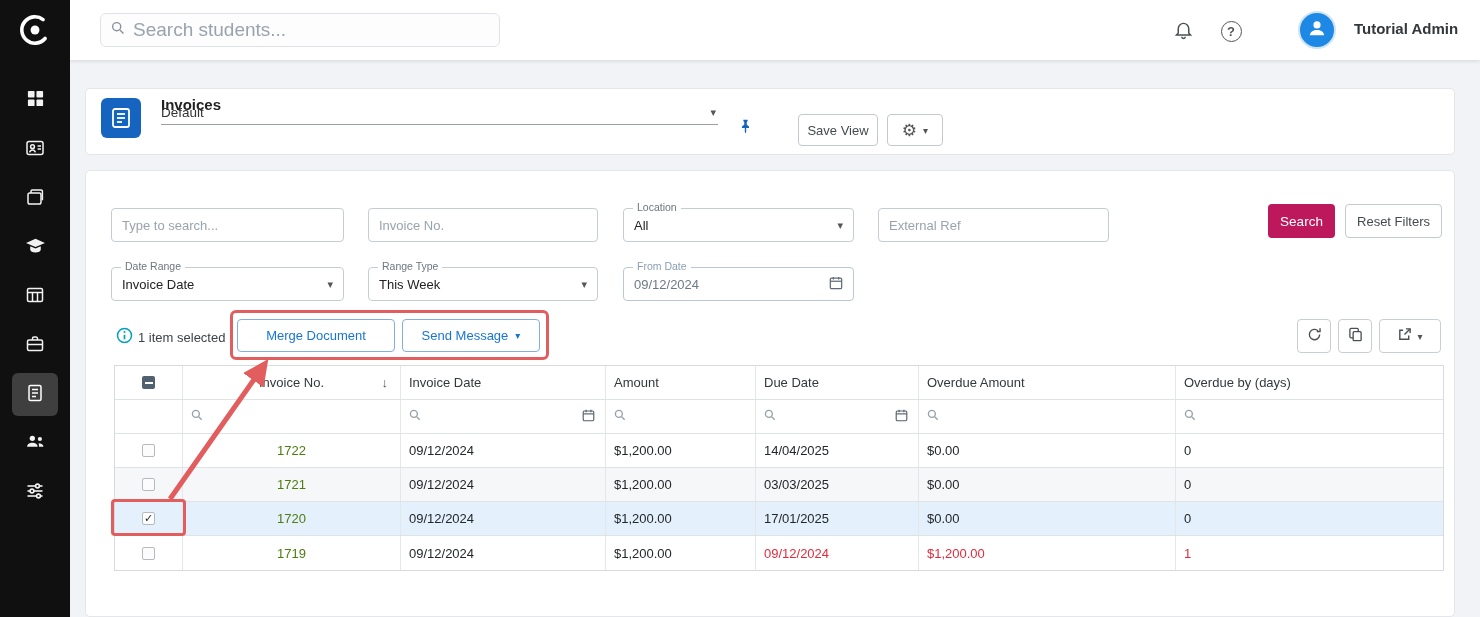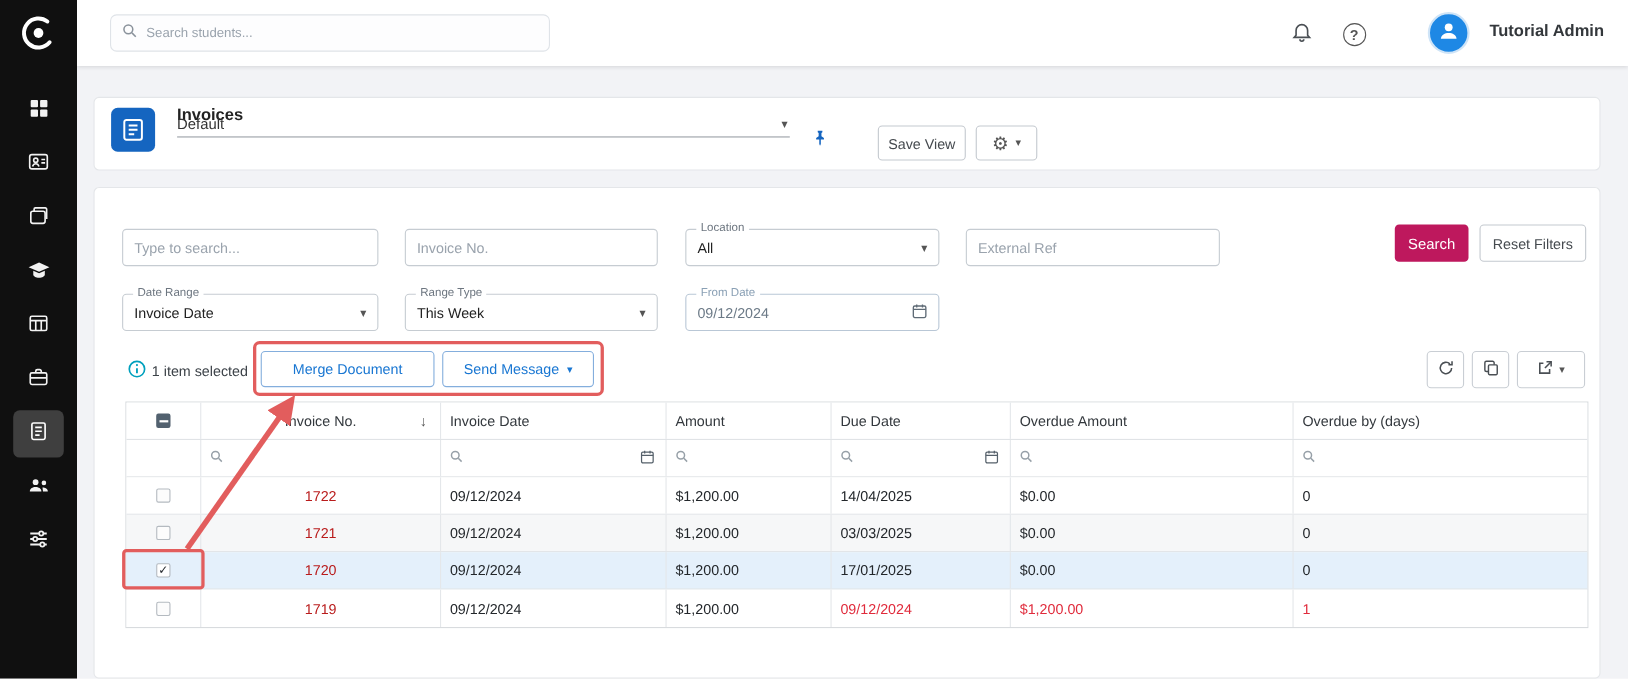--- a/index.html
+++ b/index.html
@@ -10,21 +10,21 @@
   .sidebar { position:absolute; left:0; top:0; width:70px; height:617px; background:#101010; z-index:5; }
   .logo { position:absolute; left:0; top:6px; width:70px; height:52px; display:flex; align-items:center; justify-content:center; cursor:pointer; }
   .side-nav { position:absolute; left:0; top:76px; width:70px; }
   .side-item { width:70px; height:49px; display:flex; align-items:center; justify-content:center; cursor:pointer; position:relative; }
   .side-item .hl { position:absolute; left:12px; top:3px; width:46px; height:43px; background:#3f3f3f; border-radius:6px; }
   .side-item svg { position:relative; }
 
   
   .topbar { position:absolute; left:70px; top:0; width:1410px; height:60px; background:#fff; box-shadow:0 1px 4px rgba(0,0,0,0.12); z-index:4; }
   .search-box { position:absolute; left:30px; top:13px; width:400px; height:34px; background:#fdfdfe; border:1px solid #dfe3e8; border-radius:6px; display:flex; align-items:center; padding:0 10px; }
-  .search-box input { border:none; outline:none; background:transparent; font-size:12px; color:#333; margin-left:8px; width:340px; font-family:"Liberation Sans",sans-serif; }
+  .search-box input { border:none; outline:none; background:transparent; font-size:19px; color:#333; margin-left:8px; width:340px; font-family:"Liberation Sans",sans-serif; }
   .search-box input::placeholder { color:#9aa3ad; }
   .icon-btn-plain { position:absolute; top:18px; width:26px; height:26px; display:flex; align-items:center; justify-content:center; cursor:pointer; }
   .help-circle { width:21px; height:21px; border:1.6px solid #555; border-radius:50%; display:flex; align-items:center; justify-content:center; font-size:13px; color:#555; font-weight:bold; }
   .avatar { position:absolute; left:1228px; top:11px; width:38px; height:38px; border-radius:50%; background:#1e88e5; display:flex; align-items:center; justify-content:center; cursor:pointer; border:2px solid #cfe4f7; }
   .user-name { position:absolute; left:1284px; top:20px; font-size:15px; font-weight:bold; color:#33373b; }
 
   
   .header-card { position:absolute; left:85px; top:88px; width:1370px; height:67px; background:#fff; border:1px solid #e4e6e9; border-radius:5px; z-index:2; }
   .content-card { position:absolute; left:85px; top:170px; width:1370px; height:447px; background:#fff; border:1px solid #e4e6e9; border-radius:5px; z-index:2; }
 
@@ -67,21 +67,21 @@
   .gcell:last-child { border-right:none; }
   .c0 { width:68px; justify-content:center; padding-left:0; }
   .c1 { width:218px; justify-content:center; padding-left:0; position:relative; }
   .c2 { width:205px; } .c3 { width:150px; } .c4 { width:163px; } .c5 { width:257px; } .c6 { width:267px; }
   .ghead .gcell { color:#33383d; }
   .sort-arrow { position:absolute; right:12px; color:#555; font-size:13px; }
   .gfilter .gcell { color:#8a9097; }
   .gfilter .cal { margin-left:auto; margin-right:10px; }
   .r-alt { background:#f6f7f8; }
   .r-sel { background:#e4f0fb; }
-  .link { color:#b91c1c; cursor:pointer; }
+  .link { color:#4d7c0f; cursor:pointer; }
   .red { color:#e02b3c; }
   .cb { width:13px; height:13px; border:1px solid #b4bac0; border-radius:2px; background:#fcfcfc; display:flex; align-items:center; justify-content:center; font-size:11px; color:#23272b; cursor:pointer; }
   .cb.checked { background:#fff; }
   .cb-ind { width:13px; height:13px; background:#52616f; border-radius:2px; position:relative; cursor:pointer; }
   .cb-ind::after { content:""; position:absolute; left:2.5px; right:2.5px; top:5.5px; height:2px; background:#fff; }
 
   
   .annot-rect { position:absolute; border:3px solid #e25d5d; border-radius:6px; z-index:55; pointer-events:none; }
   .annot-arrow { position:absolute; left:0; top:0; z-index:56; pointer-events:none; }
 </style>

